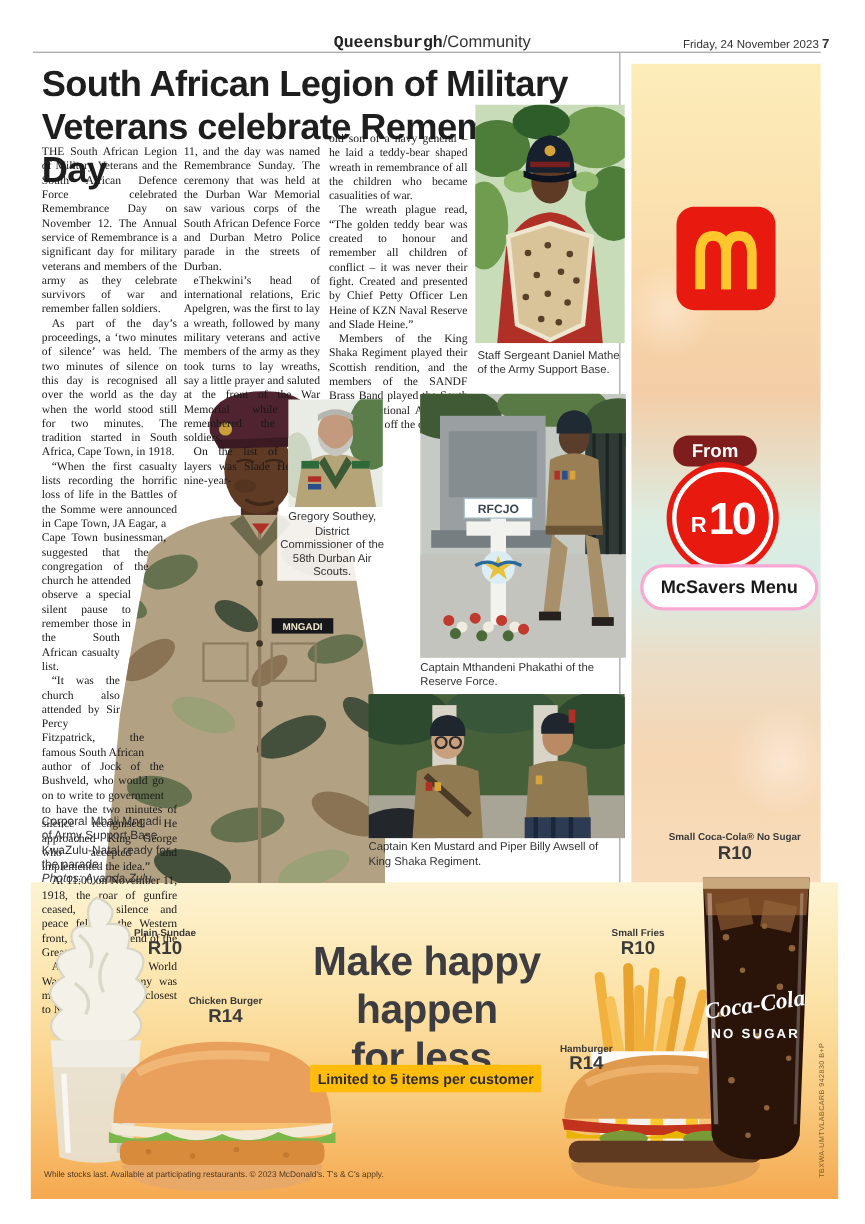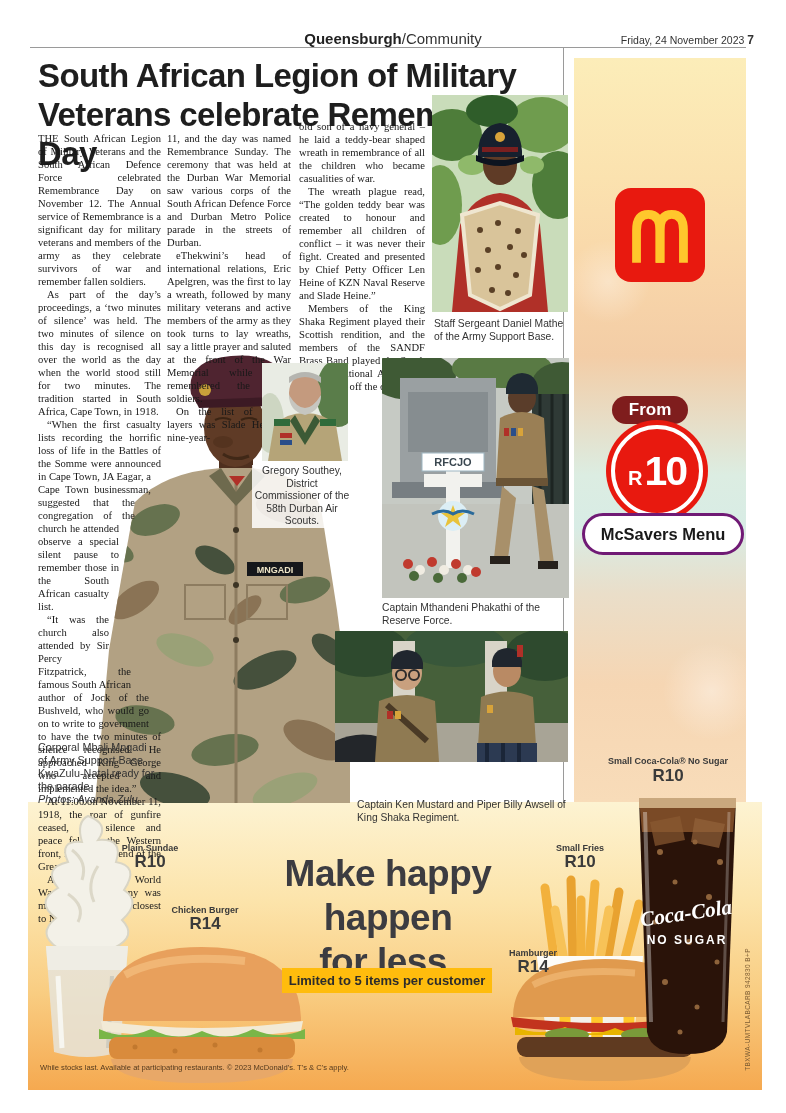--- a/index.html
+++ b/index.html
@@ -1,21 +1,21 @@
 <!DOCTYPE html>
 <html><head>
 <meta charset="utf-8">
 <style>
   html,body{margin:0;padding:0;background:#fff;}
   #page{position:relative;width:786px;height:1113px;background:#fff;overflow:hidden;
         font-family:"Liberation Sans",sans-serif;}
   .abs{position:absolute;}
   
   .mast{top:30px;left:0;width:786px;text-align:center;font-size:15px;color:#222;}
-  .mast b{font-family:Liberation Sans, sans-serif;font-weight:700;}
+  .mast b{font-family:Liberation Mono, monospace;font-weight:700;}
   .mast span.lt{font-weight:400;color:#333;}
   .dateline{top:33px;right:32px;font-size:10.5px;color:#333;margin-left:36px;}
   .dateline b{font-size:12px;}
   .rule{background:#9a9a9a;}
   
   .headline{top:56px;left:38px;width:525px;font-size:33px;line-height:39px;
             font-weight:600;letter-spacing:-.6px;color:#1e1e1e;}
   .col{font-family:"Liberation Serif",serif;font-size:10.6px;line-height:13px;
        color:#181818;text-align:justify;}
   .col p{margin:0;}
@@ -36,21 +36,21 @@
   .mlogo{left:615px;top:188px;width:90px;height:94px;background:#e8190f;border-radius:16px;
          display:flex;align-items:center;justify-content:center;}
   .frompill{left:612px;top:396px;width:76px;height:28px;background:#7f1d1d;border-radius:15px;
             color:#fff;font-weight:700;font-size:17px;display:flex;align-items:center;
             justify-content:center;}
   .pricecircle{left:606px;top:420px;width:102px;height:102px;background:#e8190f;border-radius:50%;
             display:flex;align-items:center;justify-content:center;}
   .pricecircle .ring{position:absolute;inset:5px;border:4px solid #fff;border-radius:50%;}
   .pricecircle .cur{color:#fff;font-weight:700;font-size:20px;margin-right:2px;margin-top:14px;}
   .pricecircle .val{color:#fff;font-weight:700;font-size:41px;letter-spacing:-2px;}
-  .menupill{left:582px;top:513px;width:156px;height:36px;background:#fff;border:3px solid #701a75;
+  .menupill{left:582px;top:513px;width:156px;height:36px;background:#fff;border:3px solid #f9a8d4;
             border-radius:21px;display:flex;align-items:center;justify-content:center;
             font-weight:700;font-size:16.5px;color:#191919;}
   .cokelabel{left:598px;top:756px;width:140px;text-align:center;color:#3a3a3a;}
   .cokelabel .nm{font-size:9px;font-weight:700;}
   .cokelabel .pr{font-size:17px;font-weight:700;}
   
   .bottomad{left:28px;top:802px;width:734px;height:288px;
     background:linear-gradient(180deg,#fdf3d2 0%,#fce4ab 34%,#f9cd82 66%,#f5a950 100%);}
   .bigtext{left:256px;top:852px;width:264px;text-align:center;font-weight:700;
            font-size:37px;line-height:44px;color:#3c3c41;letter-spacing:-.5px;}
@@ -291,21 +291,21 @@
     <ellipse cx="172" cy="40" rx="14" ry="16" fill="#b98a64"></ellipse>
     <path d="M157,30 Q159,18 172,17 Q185,18 187,30 L187,36 L157,36 Z" fill="#20262e"></path>
     <rect x="182" y="14" width="6" height="12" fill="#b03028"></rect>
     <path d="M146,66 Q172,55 198,66 L202,131 L142,131 Z" fill="#8f7a52"></path>
     <rect x="142" y="112" width="60" height="19" fill="#2c3a52"></rect>
     <line x1="152" y1="112" x2="152" y2="131" stroke="#1b2638" stroke-width="4"></line>
     <line x1="168" y1="112" x2="168" y2="131" stroke="#1b2638" stroke-width="4"></line>
     <line x1="184" y1="112" x2="184" y2="131" stroke="#1b2638" stroke-width="4"></line>
     <rect x="152" y="74" width="6" height="8" fill="#d8a33a"></rect>
   </svg>
-  <div class="abs cap z3" style="left:357px;top:765px;width:228px;margin-top:34px;">Captain Ken Mustard and Piper Billy Awsell of King Shaka Regiment.</div>
+  <div class="abs cap z3" style="left:335px;top:765px;width:228px;">Captain Ken Mustard and Piper Billy Awsell of King Shaka Regiment.</div>
 
   <div class="abs cap z3" style="left:38px;top:741px;width:120px;text-align:left;font-size:10.8px;line-height:13px;">
     <span>Corporal Mbali Mngadi of Army Support Base KwaZulu-Natal ready for the parade.</span><br>
     <span class="credit">Photos: Ayanda Zulu</span>
   </div>
 
   <div class="abs sidead"></div>
   <div class="abs mlogo z2">
     <svg width="66" height="60" viewBox="0 0 90 80">
       <path d="M13,78 V34 Q13,12 29,12 Q45,12 45,34 V78" fill="none" stroke="#FFC72C" stroke-width="12"></path>

